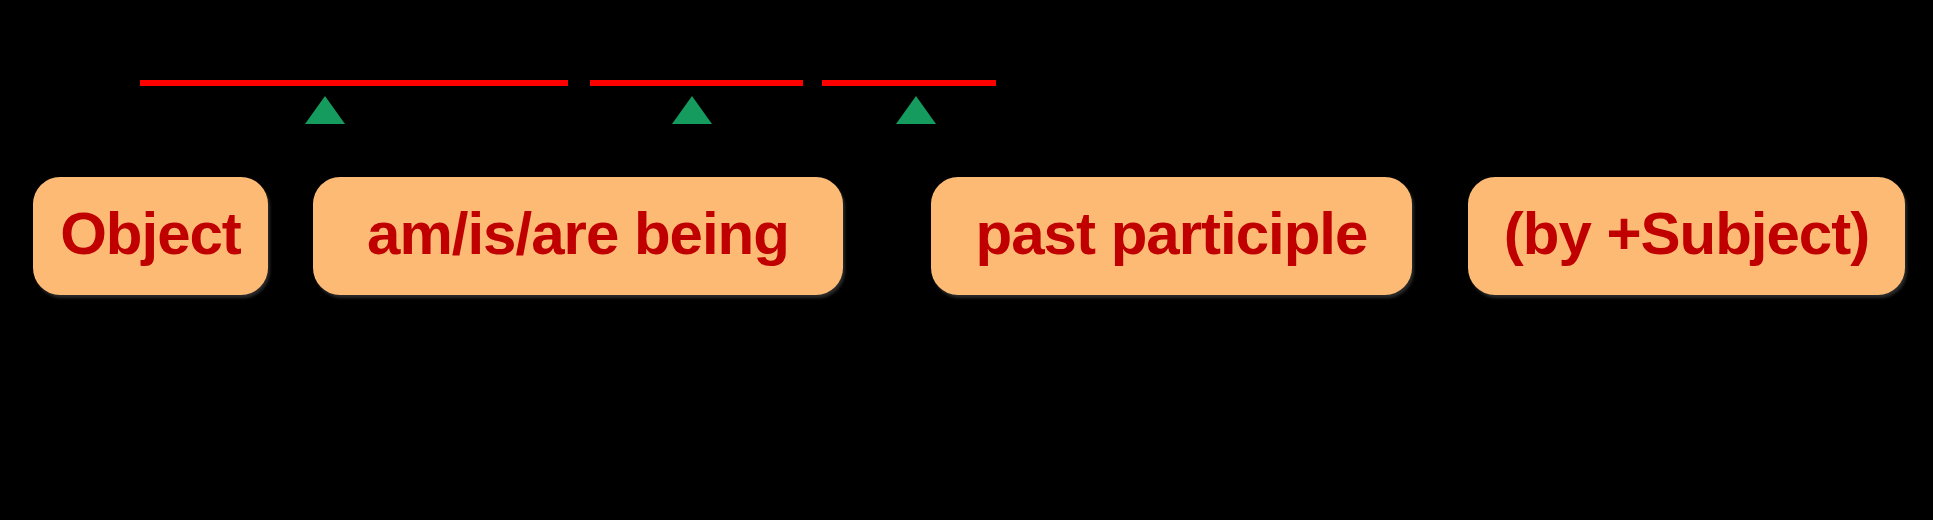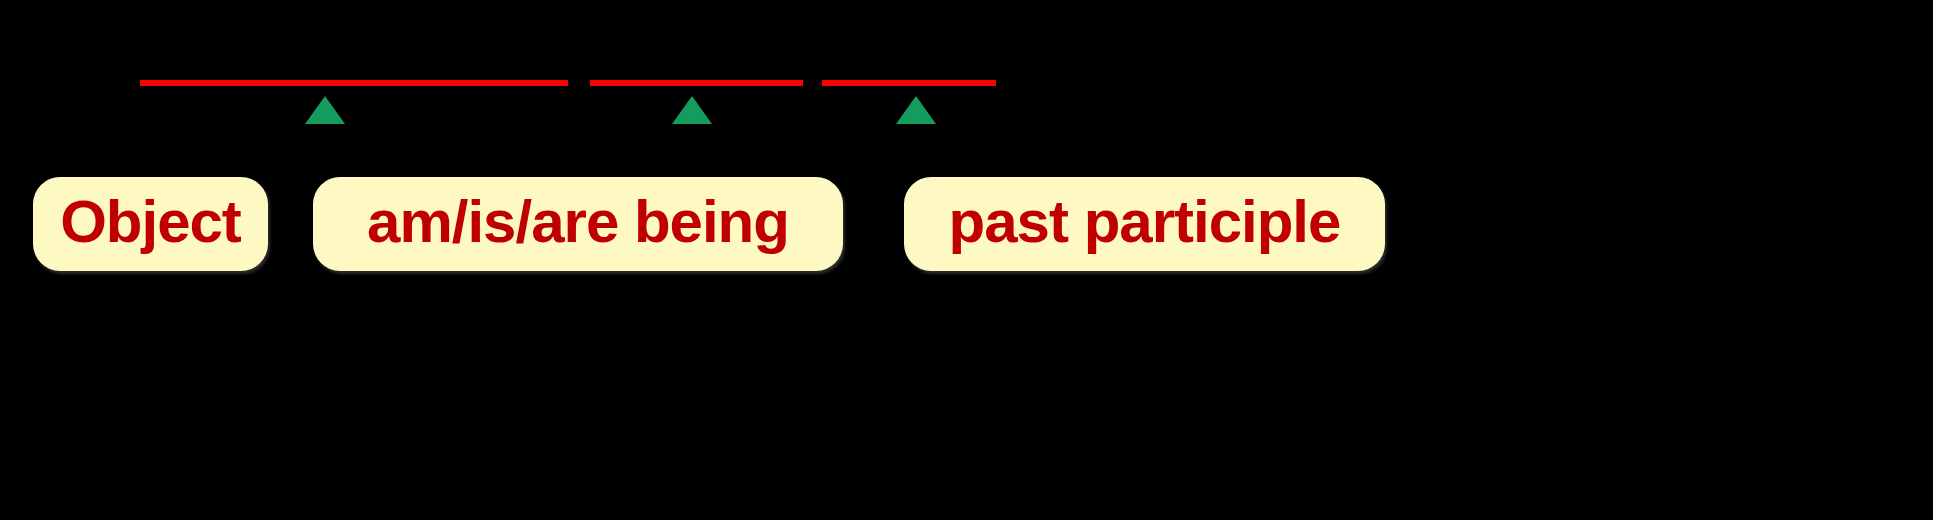--- a/index.html
+++ b/index.html
@@ -32,40 +32,40 @@
     border-left: 20px solid transparent;
     border-right: 20px solid transparent;
     border-bottom: 28px solid #169b5e;
   }
   .marker.m-1 { left: 305px; }
   .marker.m-2 { left: 672px; }
   .marker.m-3 { left: 896px; }
   .phrase-box {
     position: absolute;
     top: 177px;
-    height: 94px;
-    background: #fef9c3;
+    height: 118px;
+    background: #fdba74;
     border-radius: 27px;
     display: flex;
     align-items: center;
     justify-content: center;
     box-shadow: 2px 3px 3px rgba(140,140,140,0.30);
   }
   .phrase-box .label {
     color: #c00000;
     font-weight: bold;
     font-size: 60px;
     letter-spacing: -1px;
     white-space: nowrap;
     line-height: 1;
     padding-bottom: 4px;
   }
   .phrase-box.box-1 { left: 33px;   width: 235px; }
   .phrase-box.box-2 { left: 313px;  width: 530px; }
-  .phrase-box.box-3 { left: 904px;  width: 481px; }
+  .phrase-box.box-3 { left: 931px;  width: 481px; }
   .phrase-box.box-4 { left: 1468px; width: 437px; }
 </style>
 </head>
 <body>
 
 <div class="canvas">
 
   <div class="red-line seg-1"></div>
   <div class="red-line seg-2"></div>
   <div class="red-line seg-3"></div>
@@ -79,14 +79,17 @@
   </div>
 
   <div class="phrase-box box-2">
     <span class="label">am/is/are being</span>
   </div>
 
   <div class="phrase-box box-3">
     <span class="label">past participle</span>
   </div>
 
+  <div class="phrase-box box-4">
+    <span class="label">(by +Subject)</span>
+  </div>
 
 </div>
 
 </body></html>

